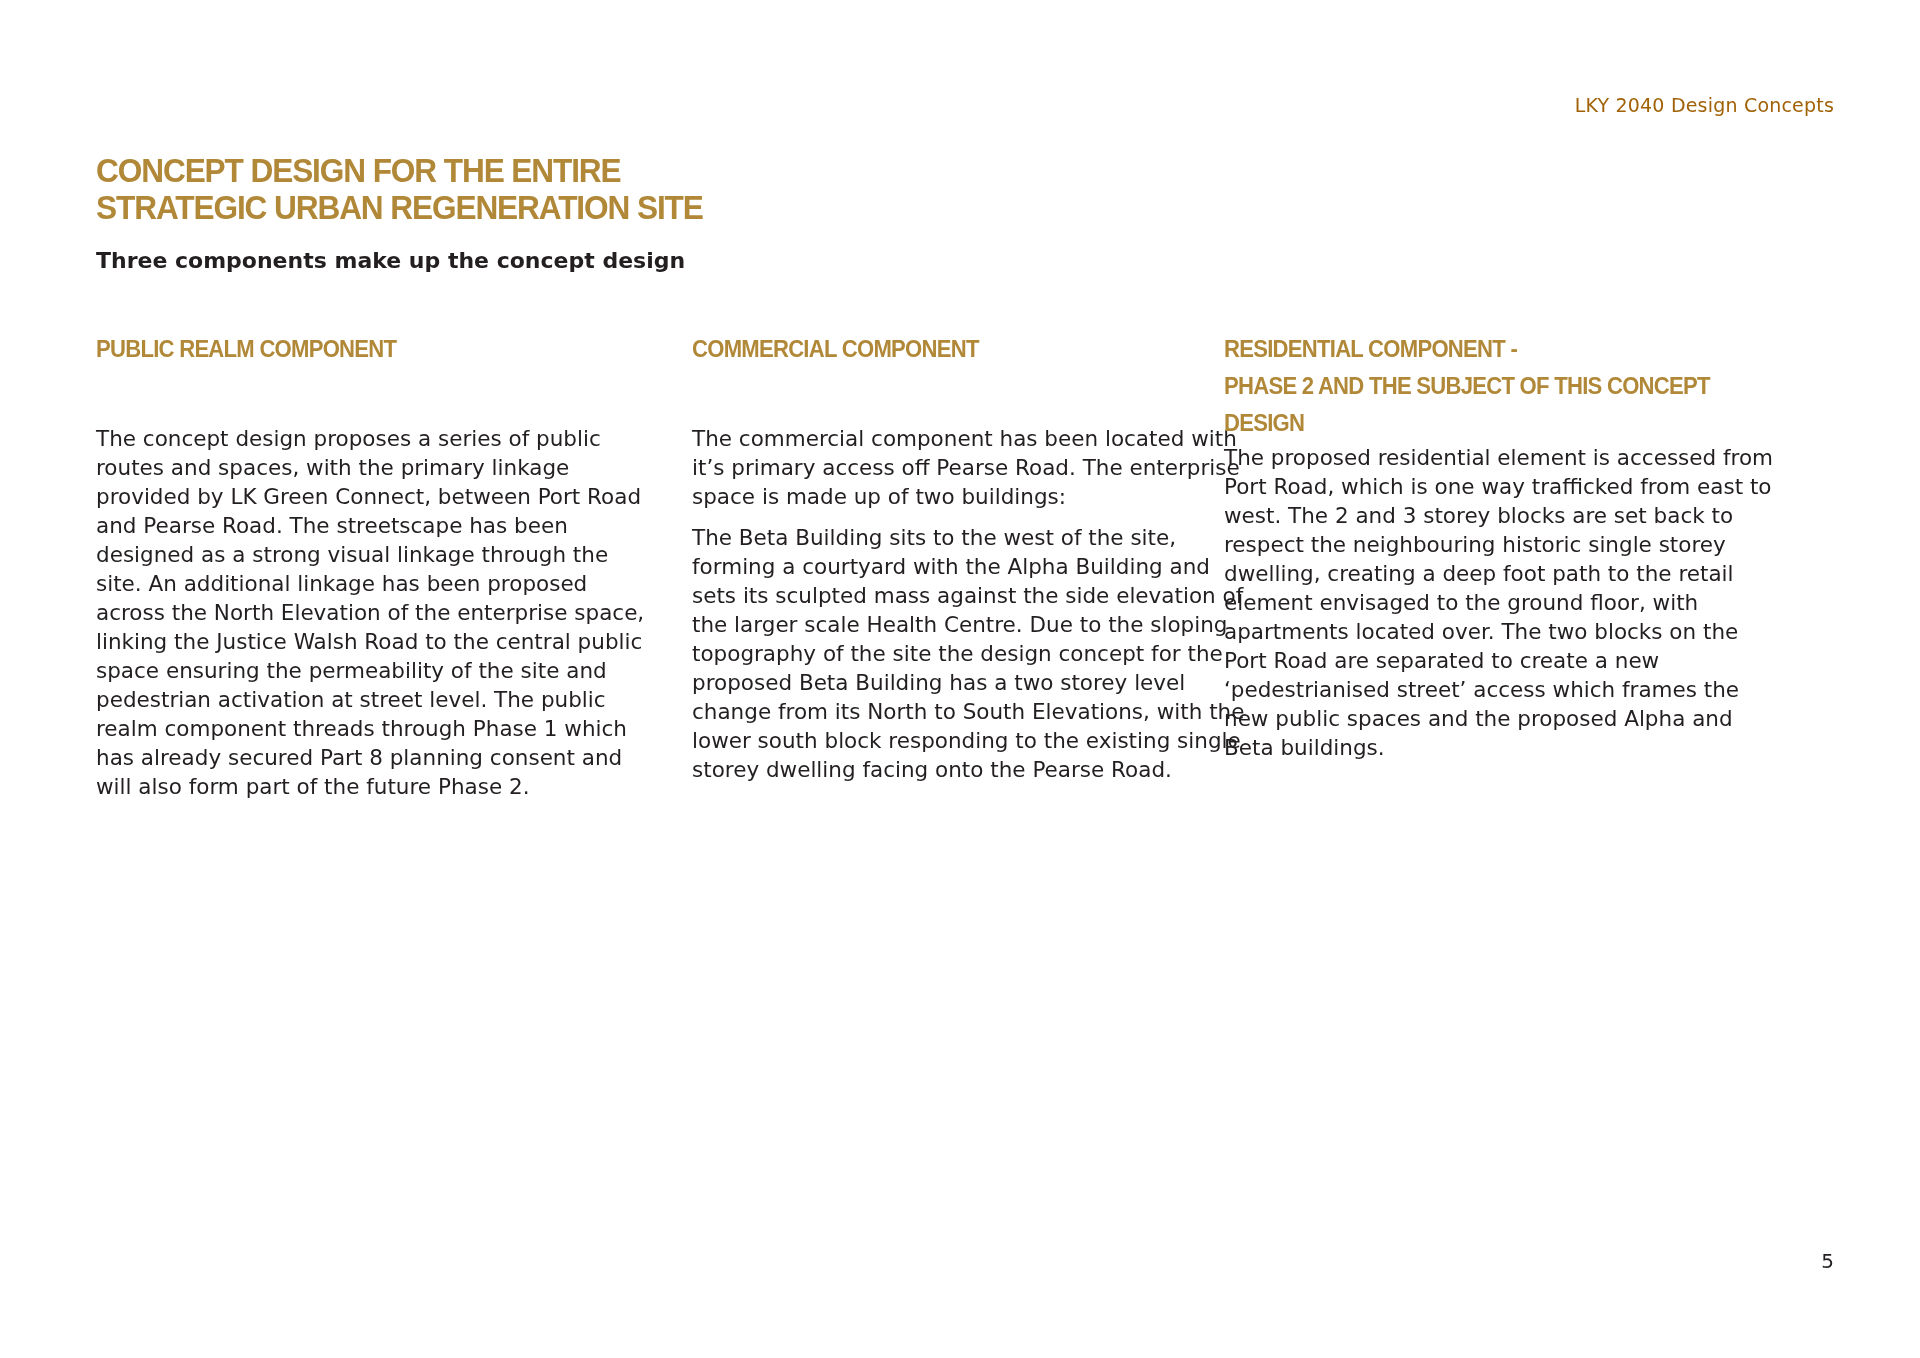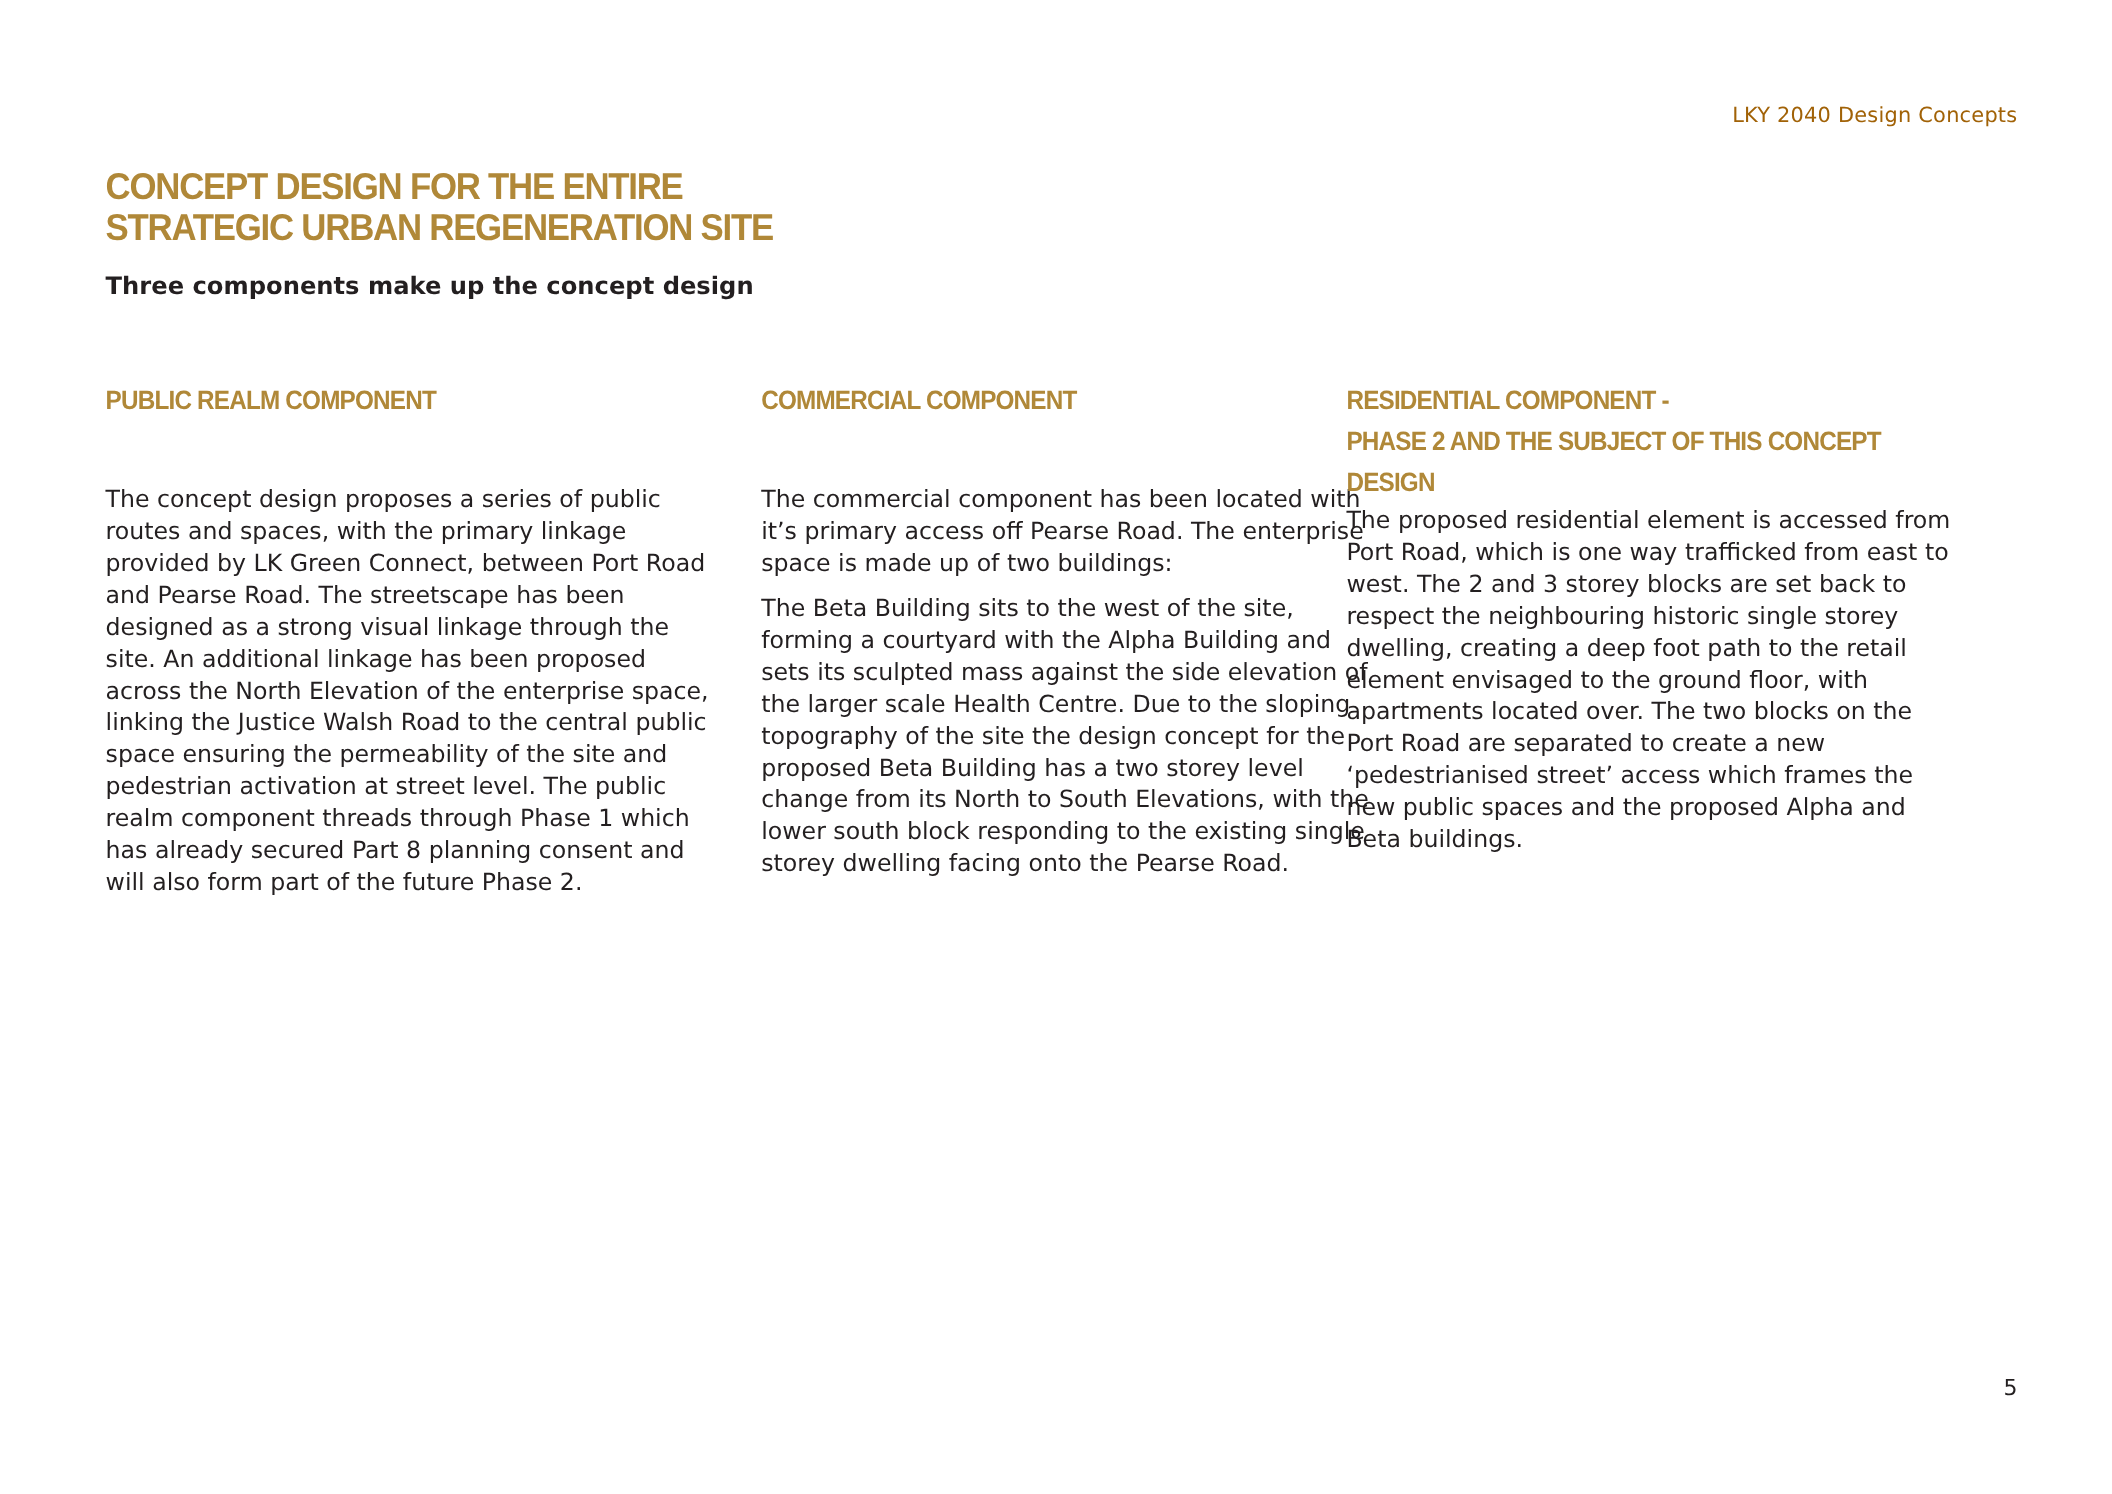--- a/index.html
+++ b/index.html
@@ -3,21 +3,21 @@
 <meta charset="utf-8">
 <style>
   html, body { margin:0; padding:0; background:#ffffff; }
   body { width:1920px; height:1358px; position:relative; overflow:hidden;
          font-family:"DejaVu Sans", sans-serif; color:#231f20; }
   .header-tag { position:absolute; top:94px; right:86px; font-size:19px; color:#a16207; letter-spacing:0.2px; }
   .main-title { position:absolute; left:96px; top:152px; margin:0; width:700px;
     font-family:"Liberation Sans", sans-serif; font-weight:bold; font-size:34px; line-height:37px;
     color:#b08838; letter-spacing:-1.2px; transform:scaleX(0.93); transform-origin:left top; }
   .intro { position:absolute; left:96px; top:245px; width:600px; font-size:22px; line-height:32px; margin:0;font-weight:bold; }
-  .col { position:absolute; top:330px; width:560px;margin-top:16px; }
+  .col { position:absolute; top:330px; width:560px; }
   .col.c1 { left:96px; }
   .col.c2 { left:692px; }
   .col.c3 { left:1224px; }
   .col h2 { margin:0; font-family:"Liberation Sans", sans-serif; font-weight:bold; font-size:24px;
             color:#b08838; line-height:37px; letter-spacing:-0.8px; transform:scaleX(0.92); transform-origin:left top; }
   .col p { margin:0 0 12px 0; font-size:21.5px; line-height:29px; color:#231f20; }
   .c1 .body, .c2 .body { margin-top:57px; }
   .c3 .body { margin-top:2px; }
   .c3 p + p { margin-top:40px; }
   .page-num { position:absolute; right:86px; top:1249px; font-size:20px; color:#231f20; }

